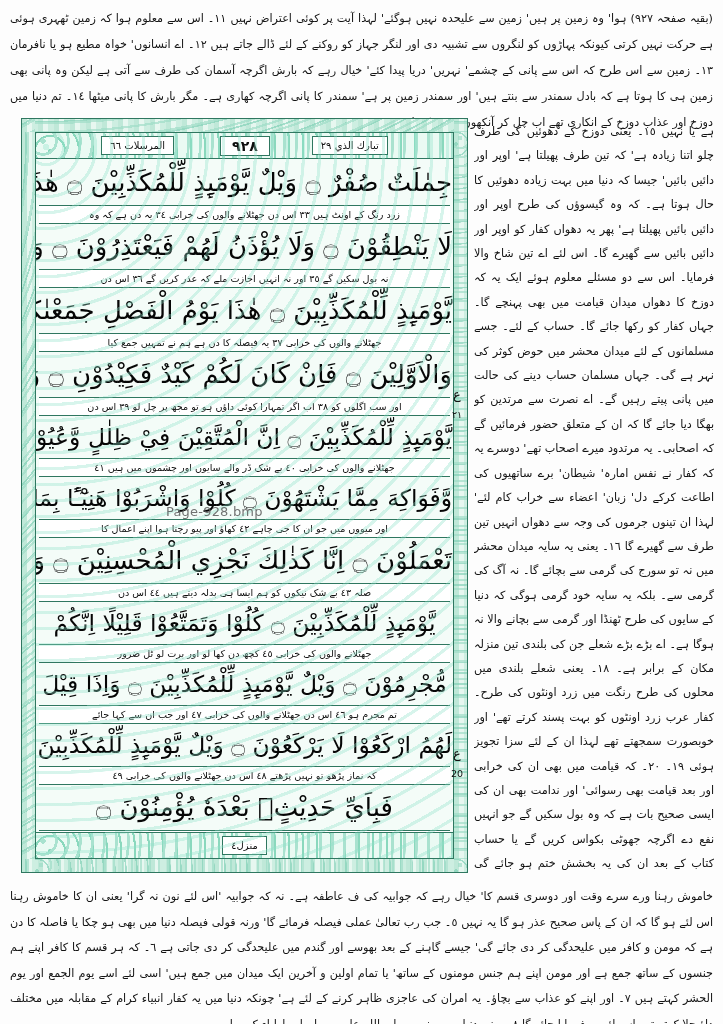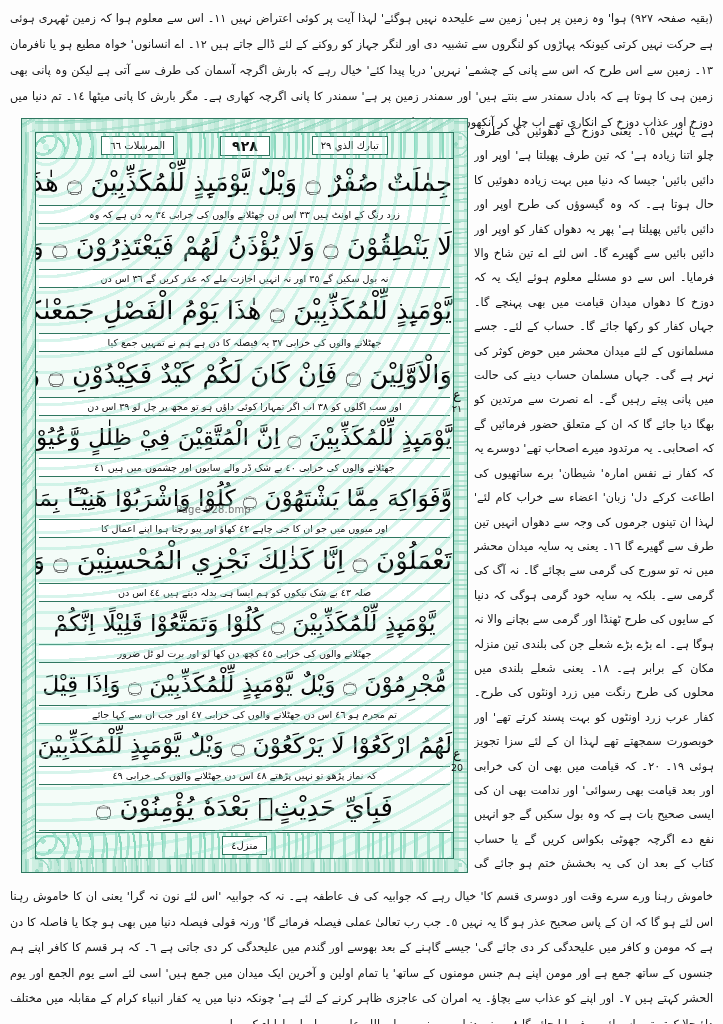--- a/index.html
+++ b/index.html
@@ -103,31 +103,31 @@
     border-top:1.5px solid #2f7760;
     background:
       repeating-radial-gradient(circle at 7px 8px,#a9e2cf 0 2.6px,transparent 2.8px 12px),
       repeating-radial-gradient(circle at 14px 18px,#8ad8bd 0 2px,transparent 2.2px 14px),
       #eafaf3;
     display:flex;align-items:center;justify-content:center;
   }
 
   
   .watermark{
-    position:absolute;left:176px;top:504px;
-    font-size:10px;color:#5b5b5b;font-family:"DejaVu Sans",sans-serif;
+    position:absolute;left:166px;top:504px;
+    font-size:13px;color:#5b5b5b;font-family:"DejaVu Sans",sans-serif;
     opacity:.85;letter-spacing:.2px;
   }
 
   
   .ruku{
     position:absolute;width:26px;text-align:center;direction:rtl;
     font-size:13px;line-height:13px;color:#111;font-family:"DejaVu Sans",sans-serif;
   }
-  .ruku .num{font-size:9.5px;display:block;margin-top:1px;}
+  .ruku .num{font-size:9.5px;display:block;margin-top:7px;}
 
   
   .side-tafsir{
     position:absolute;left:474px;top:120px;width:240px;height:760px;
     direction:rtl;text-align:justify;
     font-size:11.2px;line-height:24.4px;color:#131313;
     font-family:"DejaVu Sans",sans-serif;
     overflow:hidden;
   }
   .side-tafsir p{margin:0;}

